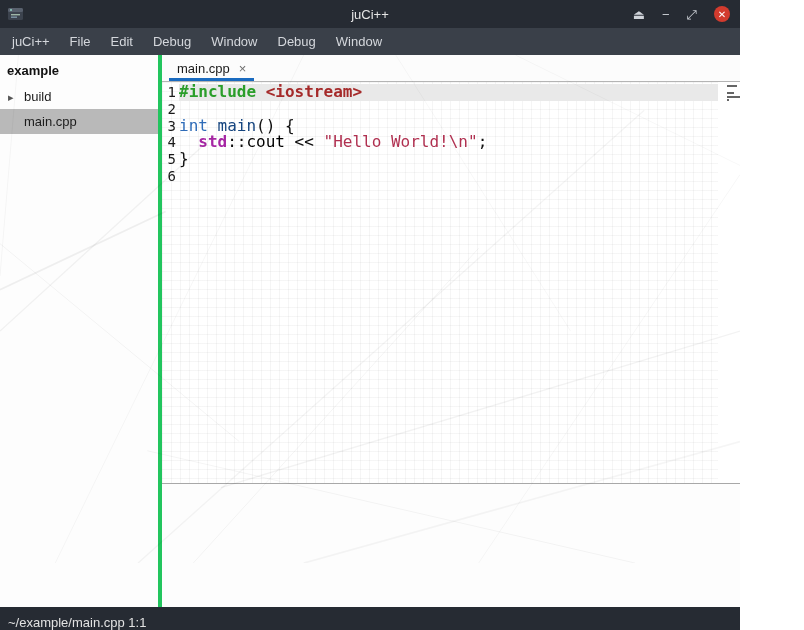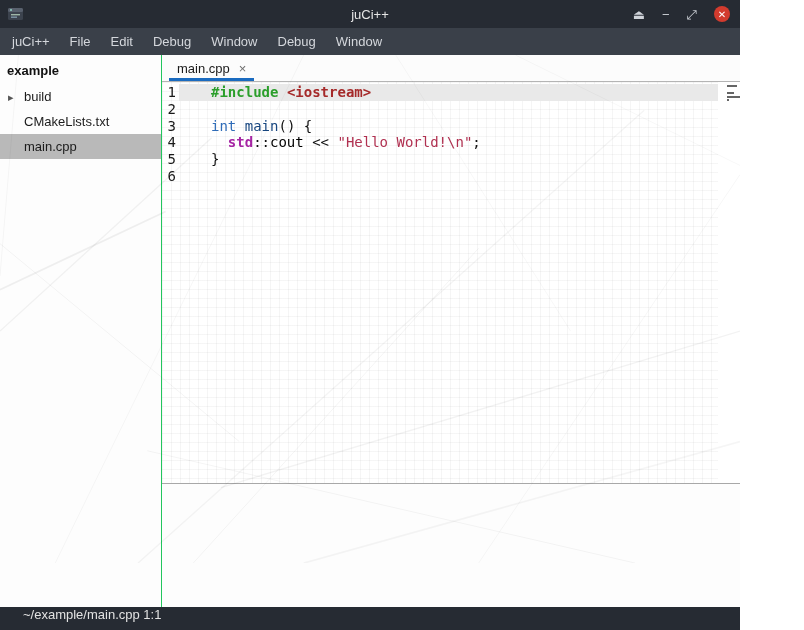--- a/index.html
+++ b/index.html
@@ -16,21 +16,21 @@
 
   
   .menubar { height:27px; background:#3a4049; display:flex; align-items:center; padding-left:2px; flex:0 0 27px; }
   .menu-item { color:#d4d7dc; font-size:13px; padding:0 10px; line-height:27px; }
 
   
   .app-body { flex:1 1 auto; display:flex; position:relative; background:#fdfdfd; overflow:hidden; }
   .streaks { position:absolute; inset:0; pointer-events:none; z-index:5; }
 
   
-  .sidebar { width:162px; flex:0 0 162px; border-right:1px solid #22c55e; background:#fdfdfd; padding-top:2px; }
+  .sidebar { width:162px; flex:0 0 162px; border-right:4px solid #22c55e; background:#fdfdfd; padding-top:2px; }
   .tree-root { font-size:13px; font-weight:bold; color:#111; padding:6px 0 6px 7px; }
   .tree-row { height:25px; display:flex; align-items:center; font-size:13px; color:#1c1c1c; padding-left:24px; position:relative; }
   .tree-row.selected { background:#b9b9b9; }
   .tree-row .expander { position:absolute; left:8px; top:50%; transform:translateY(-50%); color:#555; font-size:11px; }
 
   
   .main-col { flex:1 1 auto; display:flex; flex-direction:column; min-width:0; }
 
   
   .tabbar { height:27px; flex:0 0 27px; background:#fcfcfc; border-bottom:1px solid #b4b4b4; display:flex; align-items:flex-end; padding-left:5px; }
@@ -41,41 +41,41 @@
   
   .editor-area { flex:0 0 401px; height:401px; display:flex; background:#fff; position:relative; overflow:hidden; }
   .text-region { width:556px; flex:0 0 556px; display:flex; background-color:#fff;
     background-image:
       linear-gradient(rgba(130,130,130,0.08) 1px, transparent 1px),
       linear-gradient(90deg, rgba(130,130,130,0.08) 1px, transparent 1px);
     background-size:9px 9px; }
   .gutter { width:17px; flex:0 0 17px; padding-top:2px; text-align:right; }
   .ln-num { font-family:"DejaVu Sans Mono", monospace; font-size:14px; line-height:16.8px; color:#1a1a1a; padding-right:3px; }
   .code-col { flex:1 1 auto; padding-top:2px; }
-  .code-line { font-family:"DejaVu Sans Mono", monospace; font-size:14px; line-height:16.8px; min-height:16.8px; white-space:pre; color:#101010;padding-left:32px; }
+  .code-line { font-family:"DejaVu Sans Mono", monospace; font-size:16px; line-height:16.8px; min-height:16.8px; white-space:pre; color:#101010; }
   .code-line.current { background:#e9e9e9; }
   .tok-plain { color:#101010; }
   .tok-preproc { color:var(--tok-preproc,#2a9e2a); font-weight:bold; }
   .tok-include { color:var(--tok-include,#a52a2a); font-weight:bold; }
   .tok-type { color:var(--tok-type,#2f6cb8); font-weight:normal; }
   .tok-function { color:var(--tok-function,#16457f); font-weight:normal; }
   .tok-namespace { color:var(--tok-namespace,#a626a4); font-weight:bold;text-align:right; }
   .tok-member { color:var(--tok-member,#000); font-weight:normal; }
   .tok-string { color:var(--tok-string,#b03050); }
   .overview { flex:1 1 auto; position:relative; background:#fff; }
   .minimap { position:absolute; top:3px; left:9px; width:18px; }
   .mm-mark { height:2px; margin-bottom:1.5px; background:#4a4a4a; opacity:0.85; }
   .mm-gap { height:3.5px; }
 
   
   .divider-h { height:1px; background:#a8a8a8; flex:0 0 1px; }
   .bottom-panel { flex:1 1 auto; background:#fdfdfd; }
 
   
-  .statusbar { height:23px; flex:0 0 23px; background:#262b33; color:#e2e2e2; font-size:13px; display:flex; align-items:flex-start; padding-left:23px; }
+  .statusbar { height:23px; flex:0 0 23px; background:#262b33; color:#e2e2e2; font-size:13px; display:flex; align-items:flex-end; padding-left:8px; }
 </style>
 </head>
 <body>
 
 <div class="window">
 
   <div class="titlebar">
     <span class="app-icon">
       <svg width="18" height="16" viewBox="0 0 18 16">
         <rect x="1" y="2" width="15" height="12" rx="1.5" fill="#3c434e"></rect>
@@ -124,23 +124,20 @@
       </g>
     </svg>
 
     <div class="sidebar">
       <div class="tree-root">example</div>
       <div id="file-tree">
           <div class="tree-row">
             <span class="expander">▸</span>
             <span>build</span>
           </div>
-          <div class="tree-row">
-            <span>CMakeLists.txt</span>
-          </div>
           <div class="tree-row selected">
             <span>main.cpp</span>
           </div>
         </div>
     </div>
 
     <div class="main-col">
 
       <div class="tabbar">
         <div class="tab active">

